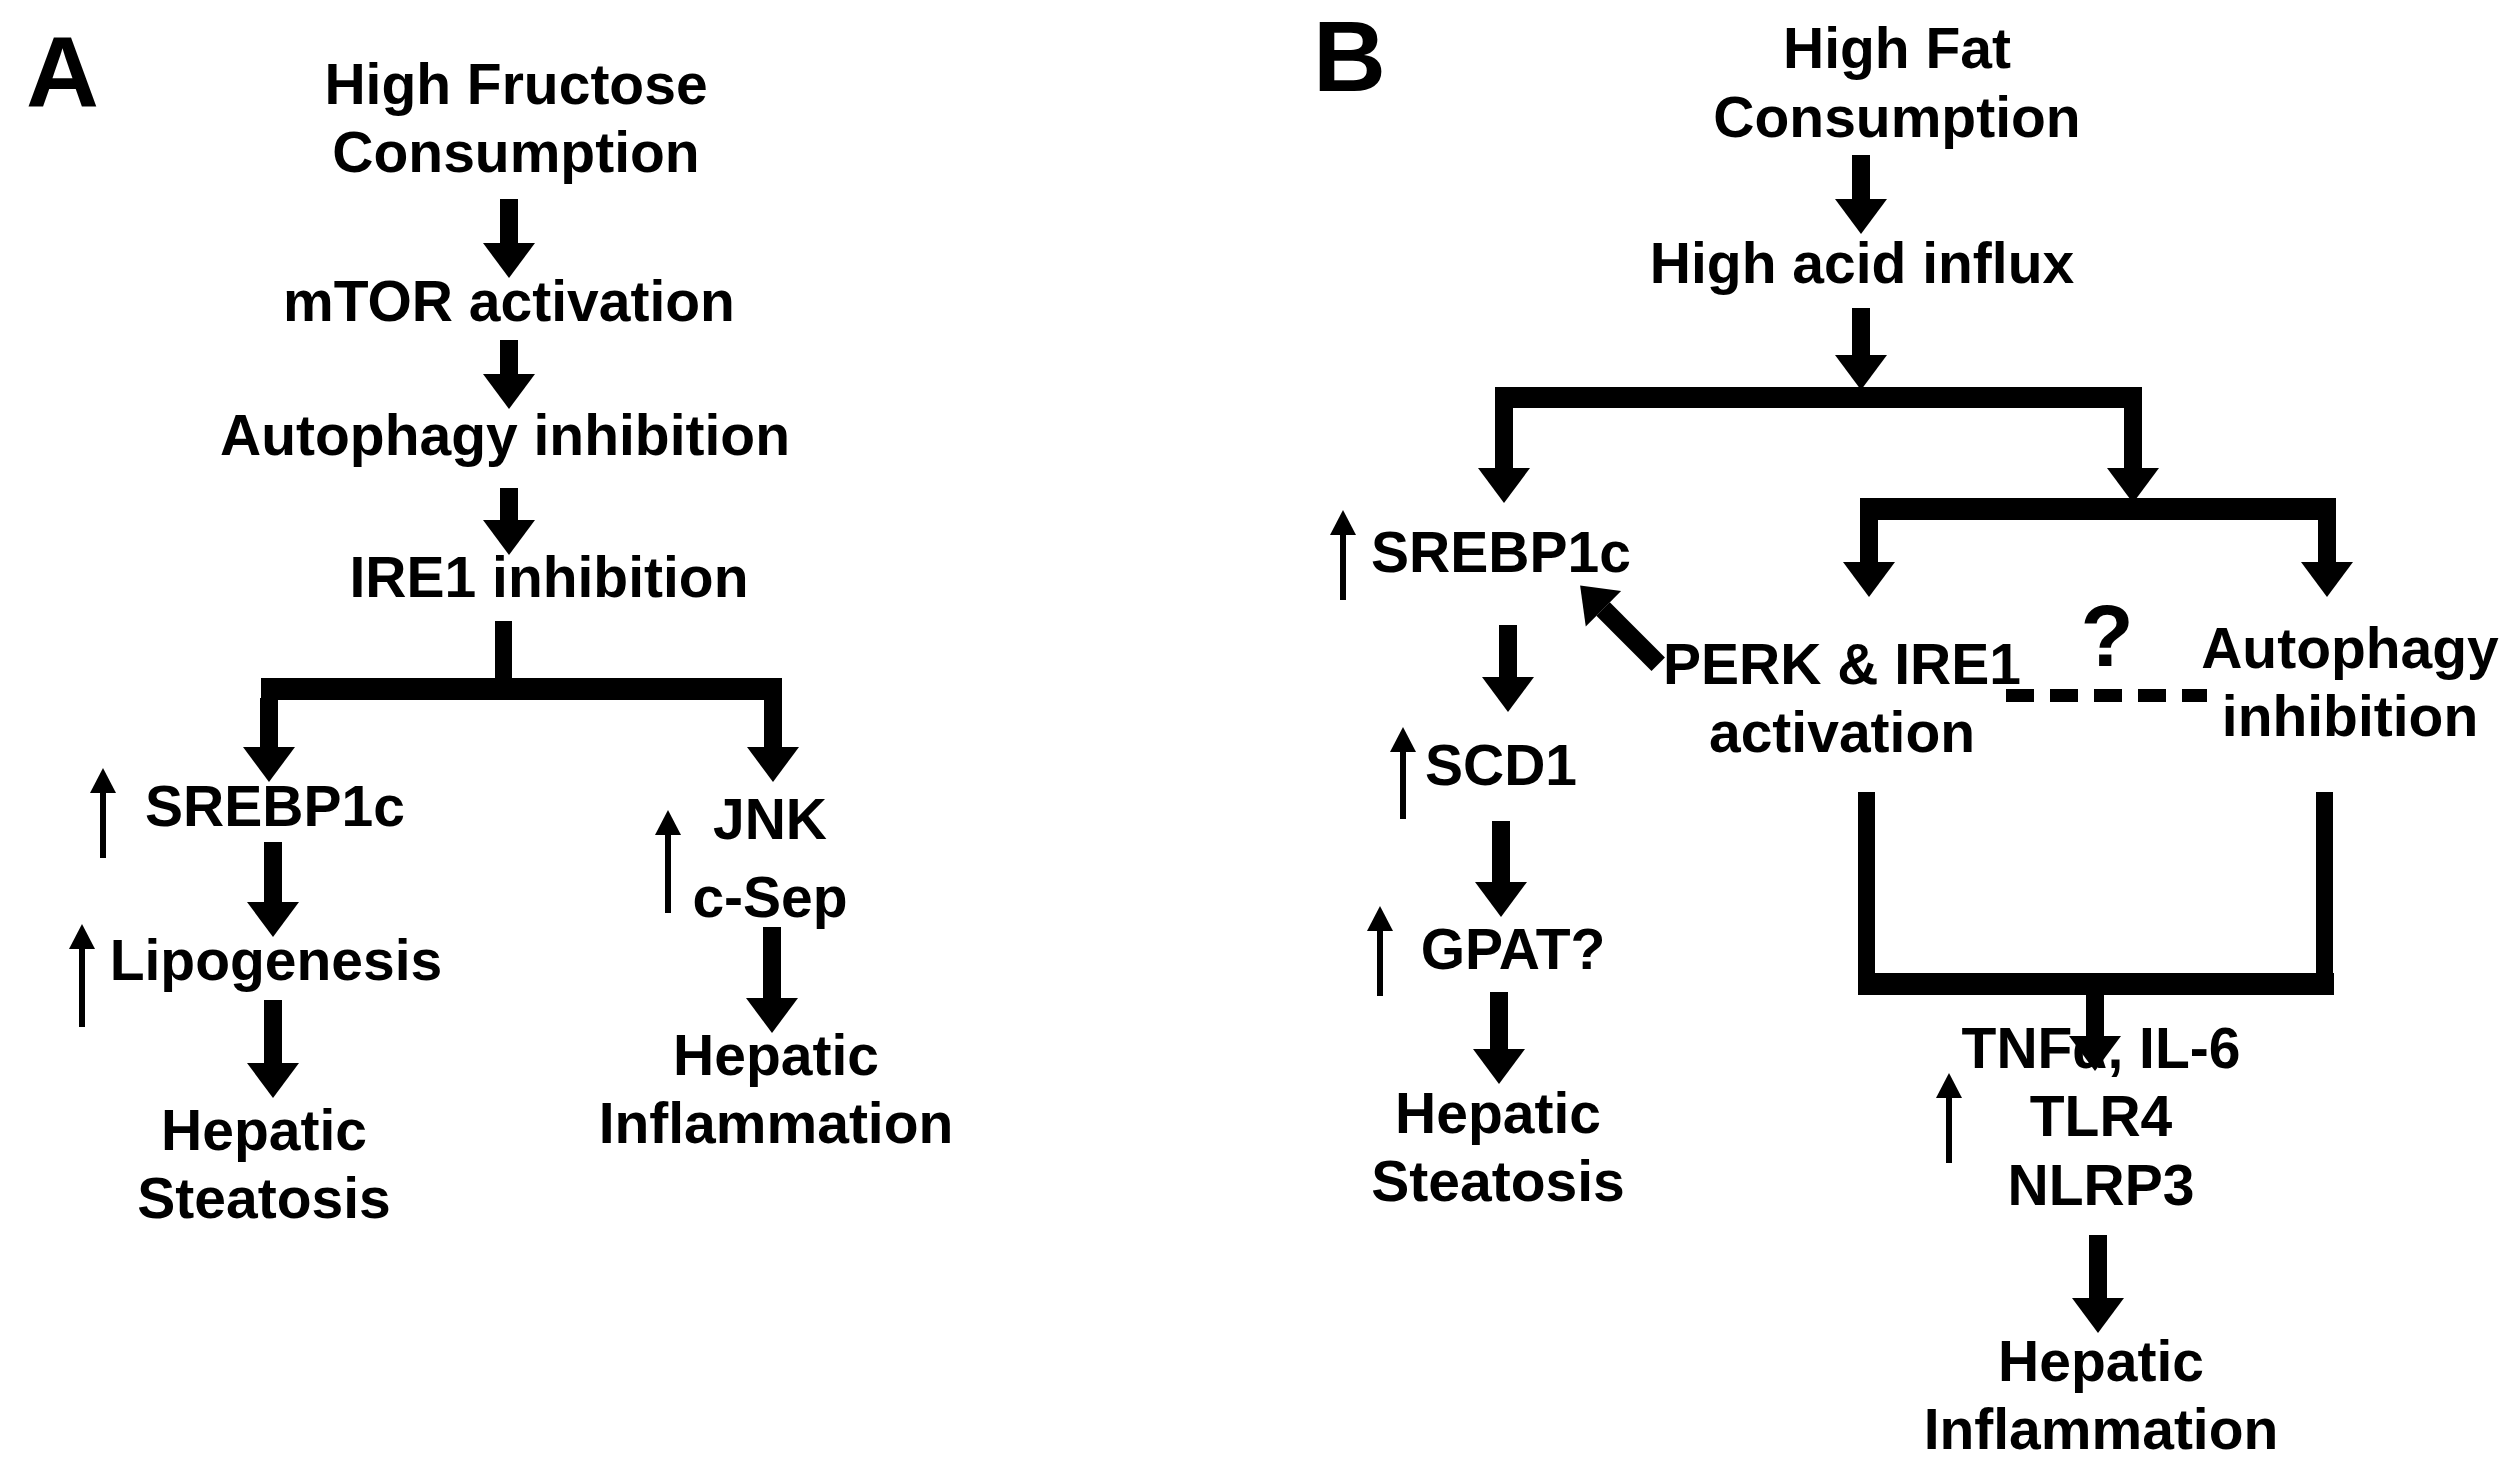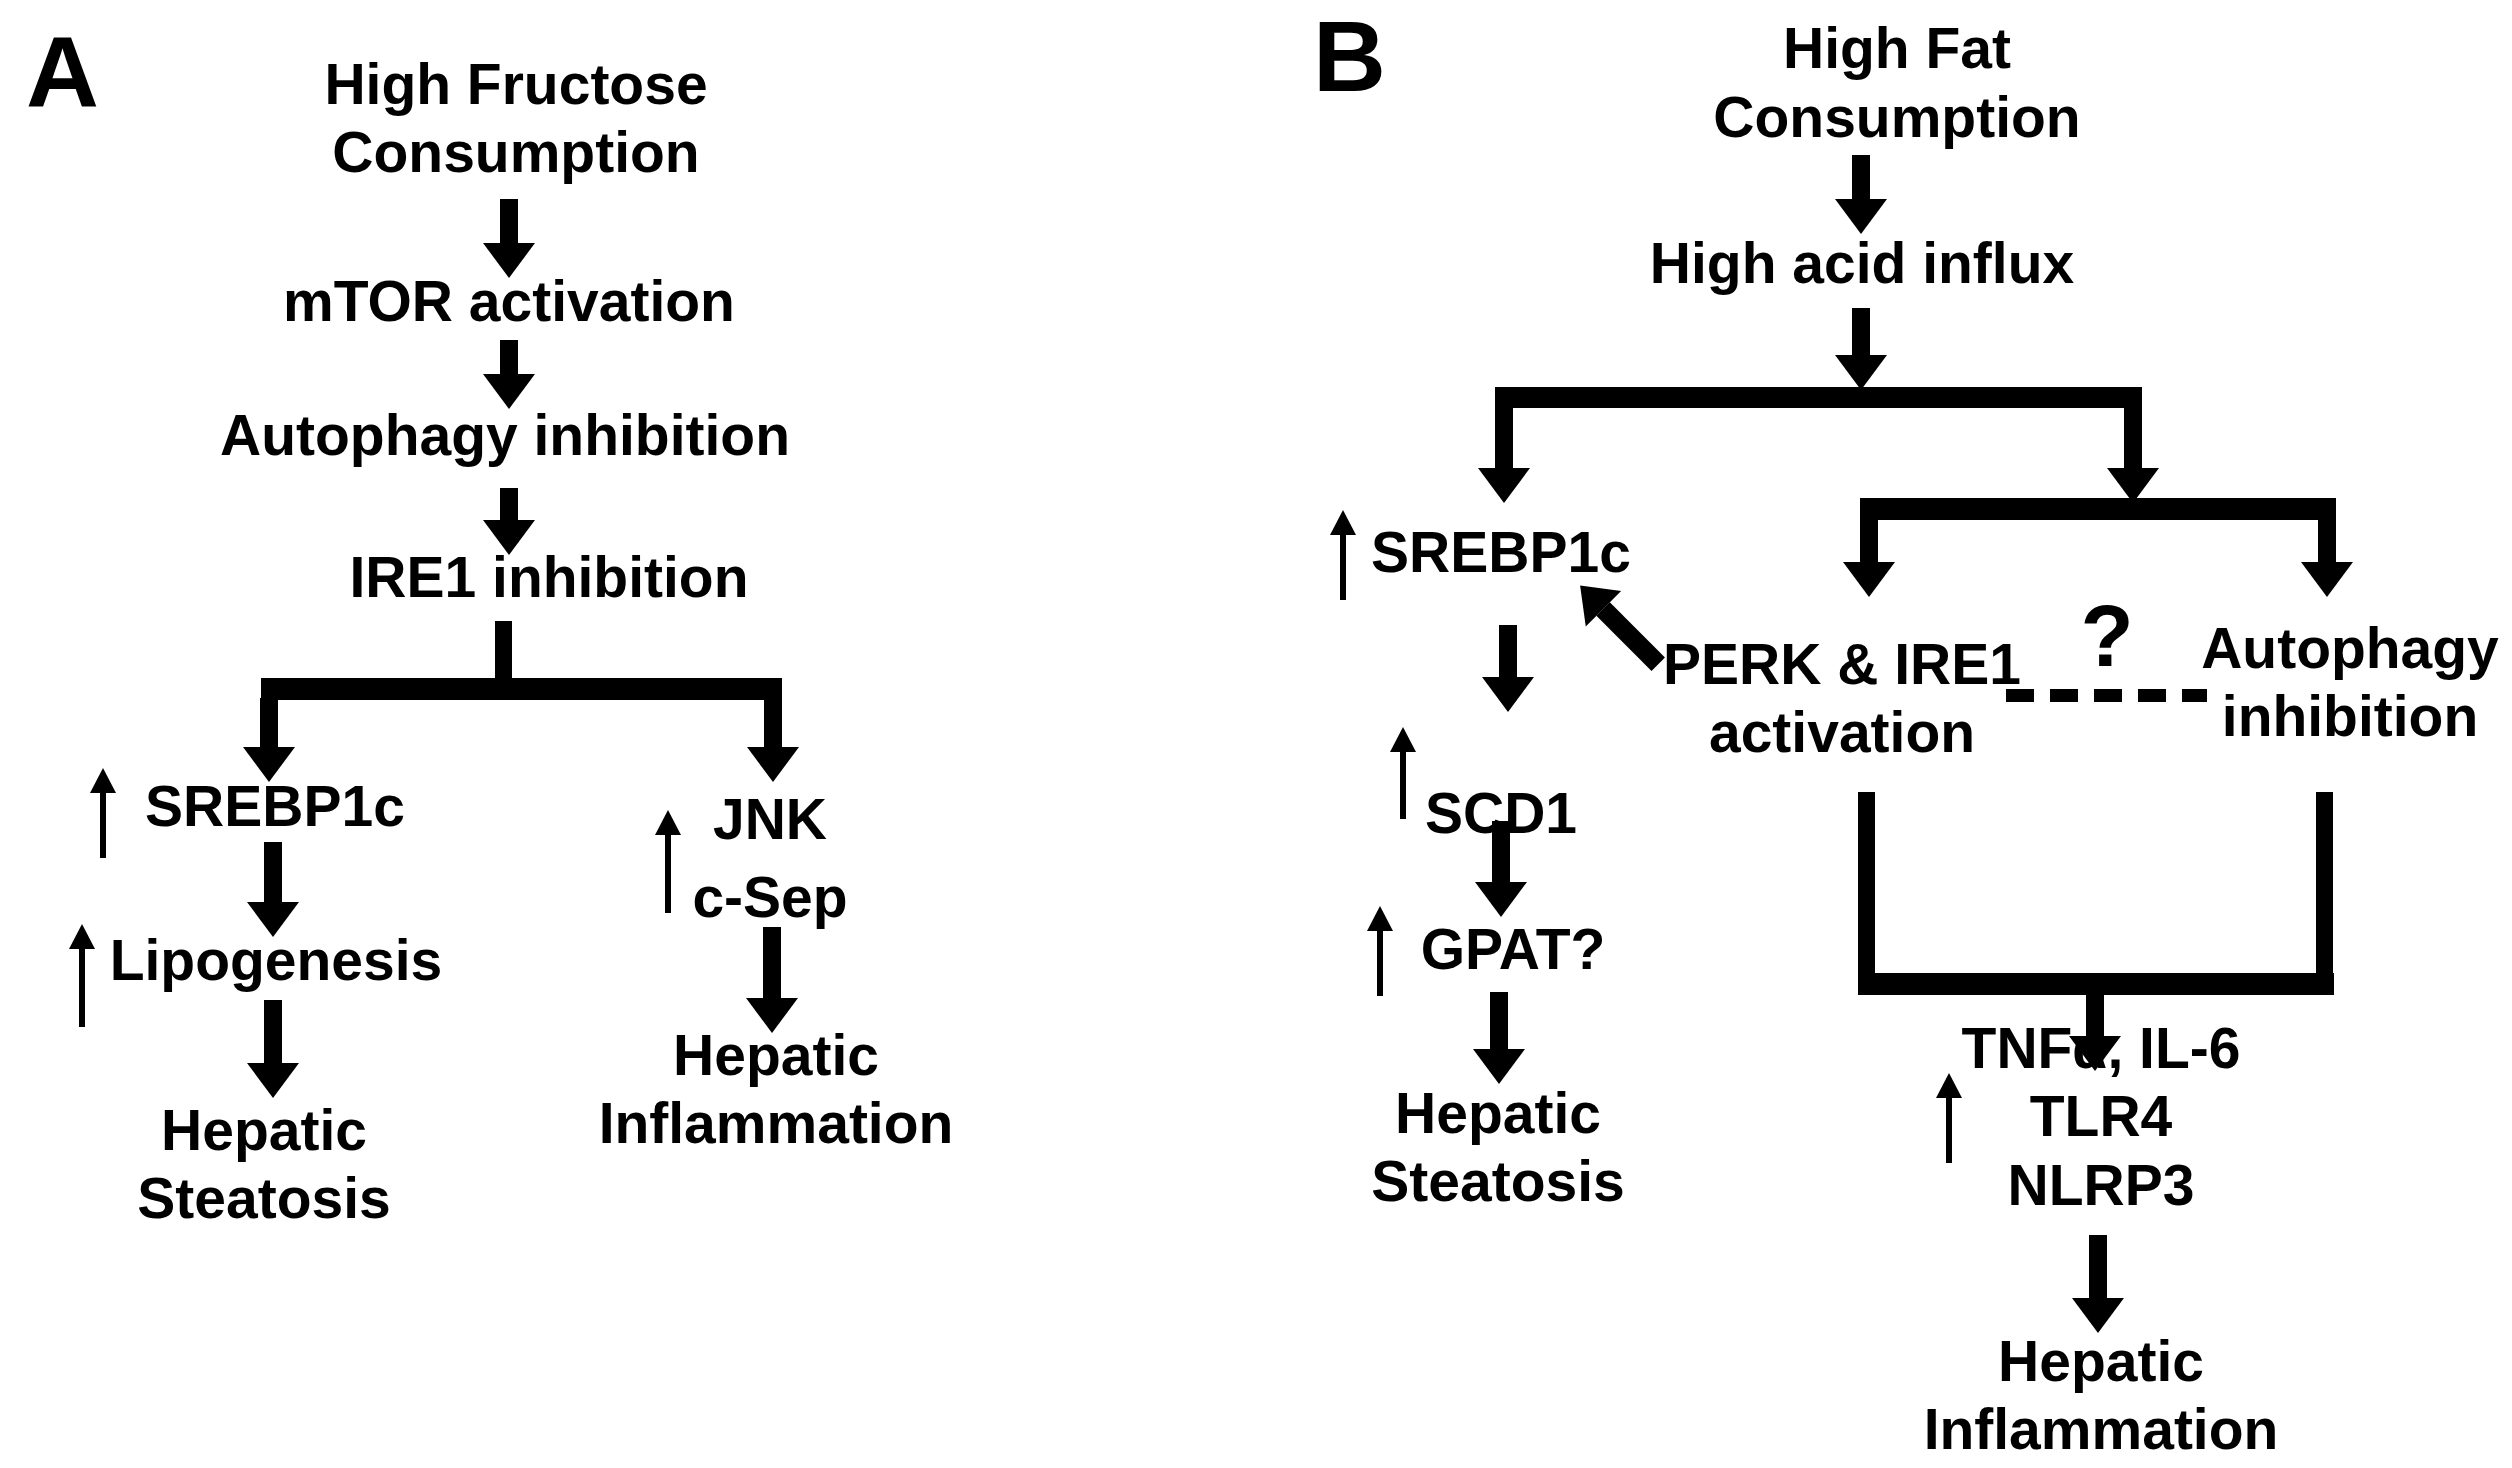--- a/index.html
+++ b/index.html
@@ -159,21 +159,21 @@
 
     <div class="arr-d" style="left:1508px;top:625px;height:87px;">
         <i></i>
         <b></b>
       </div>
 
     <div class="arr-u" style="left:1403px;top:727px;height:92px;">
         <b></b>
         <i></i>
       </div>
-    <div class="node" style="left:1501px;top:731px;margin-top:48px;">SCD1</div>
+    <div class="node" style="left:1501px;top:731px;">SCD1</div>
 
     <div class="arr-d" style="left:1501px;top:821px;height:96px;">
         <i></i>
         <b></b>
       </div>
 
     <div class="arr-u" style="left:1380px;top:906px;height:90px;">
         <b></b>
         <i></i>
       </div>

